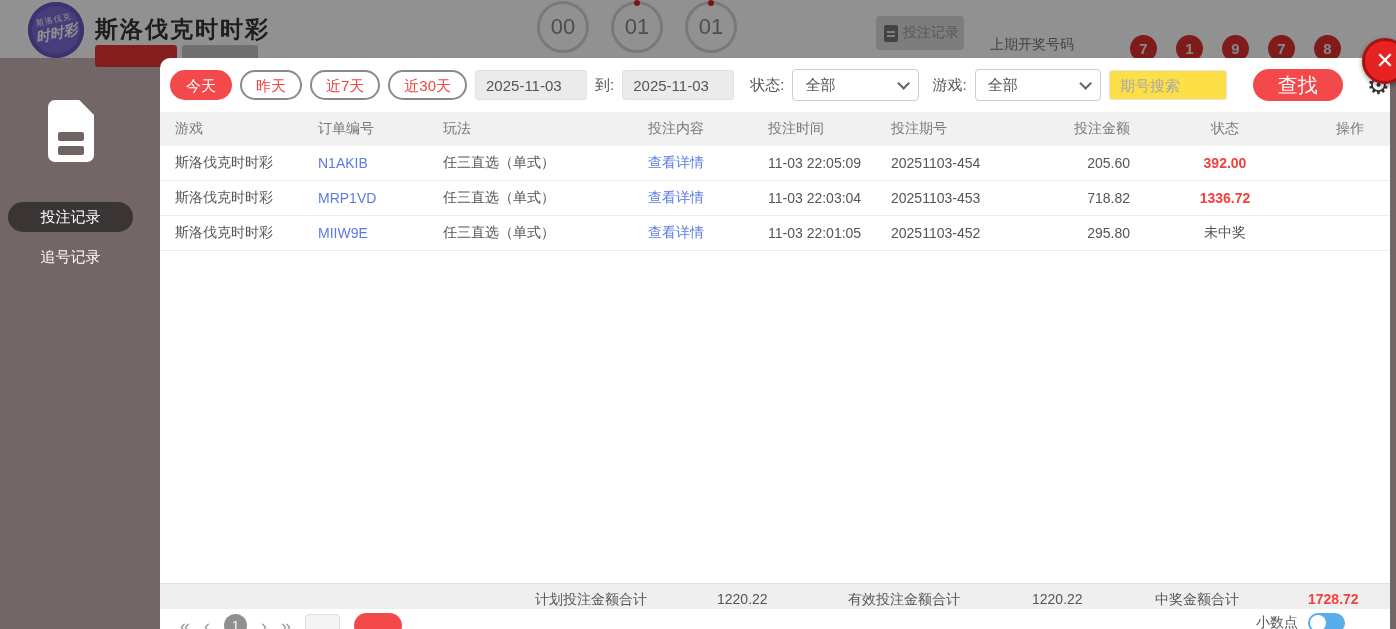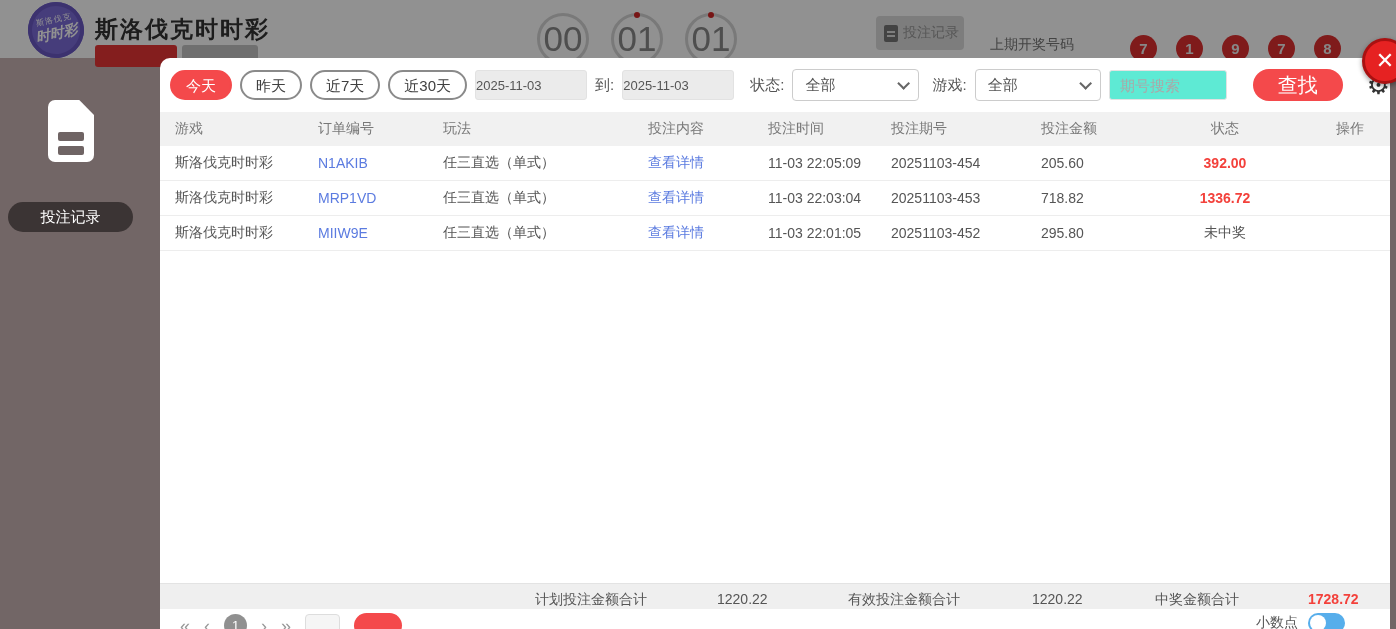--- a/index.html
+++ b/index.html
@@ -12,22 +12,22 @@
   .logo { position:absolute; left:28px; top:2px; width:56px; height:56px; border-radius:50%;
           background:#7c6bd8; box-shadow:inset 0 0 0 4px #6a59c4; color:#fff; text-align:center;
           transform:rotate(-12deg); overflow:hidden; }
   .logo .l1 { font-size:8px; margin-top:12px; letter-spacing:1px; }
   .logo .l2 { font-size:14px; font-weight:bold; font-style:italic; }
   .bg-title { position:absolute; left:95px; top:14px; font-size:23px; font-weight:bold; color:#333; letter-spacing:2px; }
   .title-btn { position:absolute; top:45px; height:22px; border-radius:3px; }
   .title-btn.red  { left:95px;  width:82px; background:#e93535; }
   .title-btn.gray { left:182px; width:76px; background:#c4c4c4; }
   .deadline { position:absolute; left:395px; top:22px; font-size:13px; color:#666; line-height:19px; }
-  .cd-circle { position:absolute; top:13px; width:52px; height:52px; border:3px solid #d5d5d5; border-radius:50%;
-               text-align:center; line-height:46px; font-size:35px; color:#8a8a8a; background:#fff; }
+  .cd-circle { position:absolute; top:1px; width:52px; height:52px; border:3px solid #d5d5d5; border-radius:50%;
+               text-align:center; line-height:46px; font-size:22px; color:#8a8a8a; background:#fff; }
   .cd-dot { position:absolute; top:-4px; left:50%; transform:translateX(-50%); width:6px; height:6px;
             border-radius:50%; background:#d22626; }
   .bg-record-btn { position:absolute; left:876px; top:16px; width:88px; height:34px; background:#dcdcdc;
                    border-radius:4px; display:flex; align-items:center; padding-left:8px; gap:5px; }
   .mini-doc { width:14px; height:17px; background:#777; border-radius:2px; position:relative; }
   .mini-doc:before { content:""; position:absolute; left:3px; top:6px; width:8px; height:2px; background:#ddd; box-shadow:0 4px 0 #ddd; }
   .bg-record-btn span { font-size:14px; color:#999; }
   .last-draw-label { position:absolute; left:990px; top:36px; font-size:14px; color:#777; }
   .balls { position:absolute; left:1130px; top:35px; display:flex; gap:19px; }
   .ball { width:27px; height:27px; border-radius:50%; background:var(--ballRed,#e03030); color:#eee;
@@ -51,42 +51,42 @@
   .modal { position:absolute; left:160px; top:58px; width:1230px; bottom:0; background:#fff;
            border-top-left-radius:10px; z-index:10; }
   .close-btn { position:absolute; left:1362px; top:38px; width:46px; height:46px; border-radius:50%;
                background:var(--closeRed,#e62222); border:3px solid #a91111; color:#fff; font-size:22px;
                font-weight:bold; text-align:center; line-height:40px; z-index:20; cursor:pointer;
                box-shadow:0 2px 5px rgba(0,0,0,0.4); }
 
   
   .filterbar { position:relative; height:54px; display:flex; align-items:center; padding-left:10px; gap:8px; }
   .pill { height:30px; border-radius:15px; font-size:15px; padding:0 14px; line-height:28px; cursor:pointer;
-          background:#fff; border:2px solid #8a8a8a; color:#404040; white-space:nowrap; }
+          background:#fff; border:2px solid #8a8a8a; color:#ef4444; white-space:nowrap; }
   .pill.active { background:var(--accent,#f4494b); border-color:var(--accent,#f4494b); color:#fff; }
   .date-input { width:112px; height:30px; background:#ebebeb; border:1px solid #e2e2e2; border-radius:3px;
-                font-size:13px; color:#555; font-family:inherit; }
+                font-size:15px; color:#555; padding-left:10px; font-family:inherit; }
   .flabel { font-size:15px; color:#555; white-space:nowrap; }
   .select { width:140px; height:32px; background:#fff; border:1px solid #ccc; border-radius:4px;
             display:flex; align-items:center; padding:0 12px; font-size:15px; color:#555; cursor:pointer; }
   .select .chev { margin-left:auto; width:9px; height:9px; border-right:2px solid #666; border-bottom:2px solid #666;
                   transform:rotate(45deg) translateY(-3px); }
-  .issue-input { width:118px; height:30px; background:#5eead4; border:1px solid #e2e2e2; border-radius:3px;
+  .issue-input { width:118px; height:30px; background:#fde047; border:1px solid #e2e2e2; border-radius:3px;
                  font-size:15px; color:#555; padding-left:10px; font-family:inherit; }
   .issue-input::placeholder { color:#a9a9a9; }
   .search-btn { margin-left:18px; width:102px; height:32px; border:none; border-radius:16px;
                 background:var(--accent,#f4494b); color:#fff; font-size:20px; cursor:pointer; font-family:inherit; }
   .gear { margin-left:16px; font-size:26px; color:#333; cursor:pointer; line-height:1; }
 
   
   .tgrid { display:grid; grid-template-columns:158px 125px 205px 120px 123px 150px 99px 170px 80px; align-items:center; }
   .thead { height:34px; background:#f1f1f1; color:#777; font-size:14px; }
   .trow  { height:35px; border-bottom:1px solid #ededed; color:#555; font-size:14px; background:#fff; }
   .c1 { padding-left:15px; }
-  .c-amt { padding-right:10px; }
+  .c-amt { text-align:right; padding-right:10px; }
   .c-status { text-align:center; }
   .c-op { text-align:center; }
   .link { color:var(--link,#5b7be0); cursor:pointer; }
   .status-win { color:var(--win,#f3413b); font-weight:bold; }
 
   
   .totals { position:absolute; left:0; right:0; bottom:16px; height:30px; background:#efefef;
             border-top:1px solid #e3e3e3; font-size:14px; color:#555; }
   .totals span { position:absolute; top:0; line-height:30px; }
   .t-l1 { left:375px; } .t-v1 { left:557px; } .t-l2 { left:688px; } .t-v2 { left:872px; }
@@ -156,20 +156,21 @@
 <div class="overlay"></div>
 
 <aside class="sidebar">
   <div class="doc-icon">
     <div class="bar b1"></div>
     <div class="bar b2"></div>
   </div>
 
     <div class="side-item active i0">投注记录</div>
 
+    <div class="side-item i1">追号记录</div>
 
 </aside>
 
 <div class="modal">
 
   <div class="filterbar">
 
       <button class="pill active">今天</button>
 
       <button class="pill">昨天</button>

